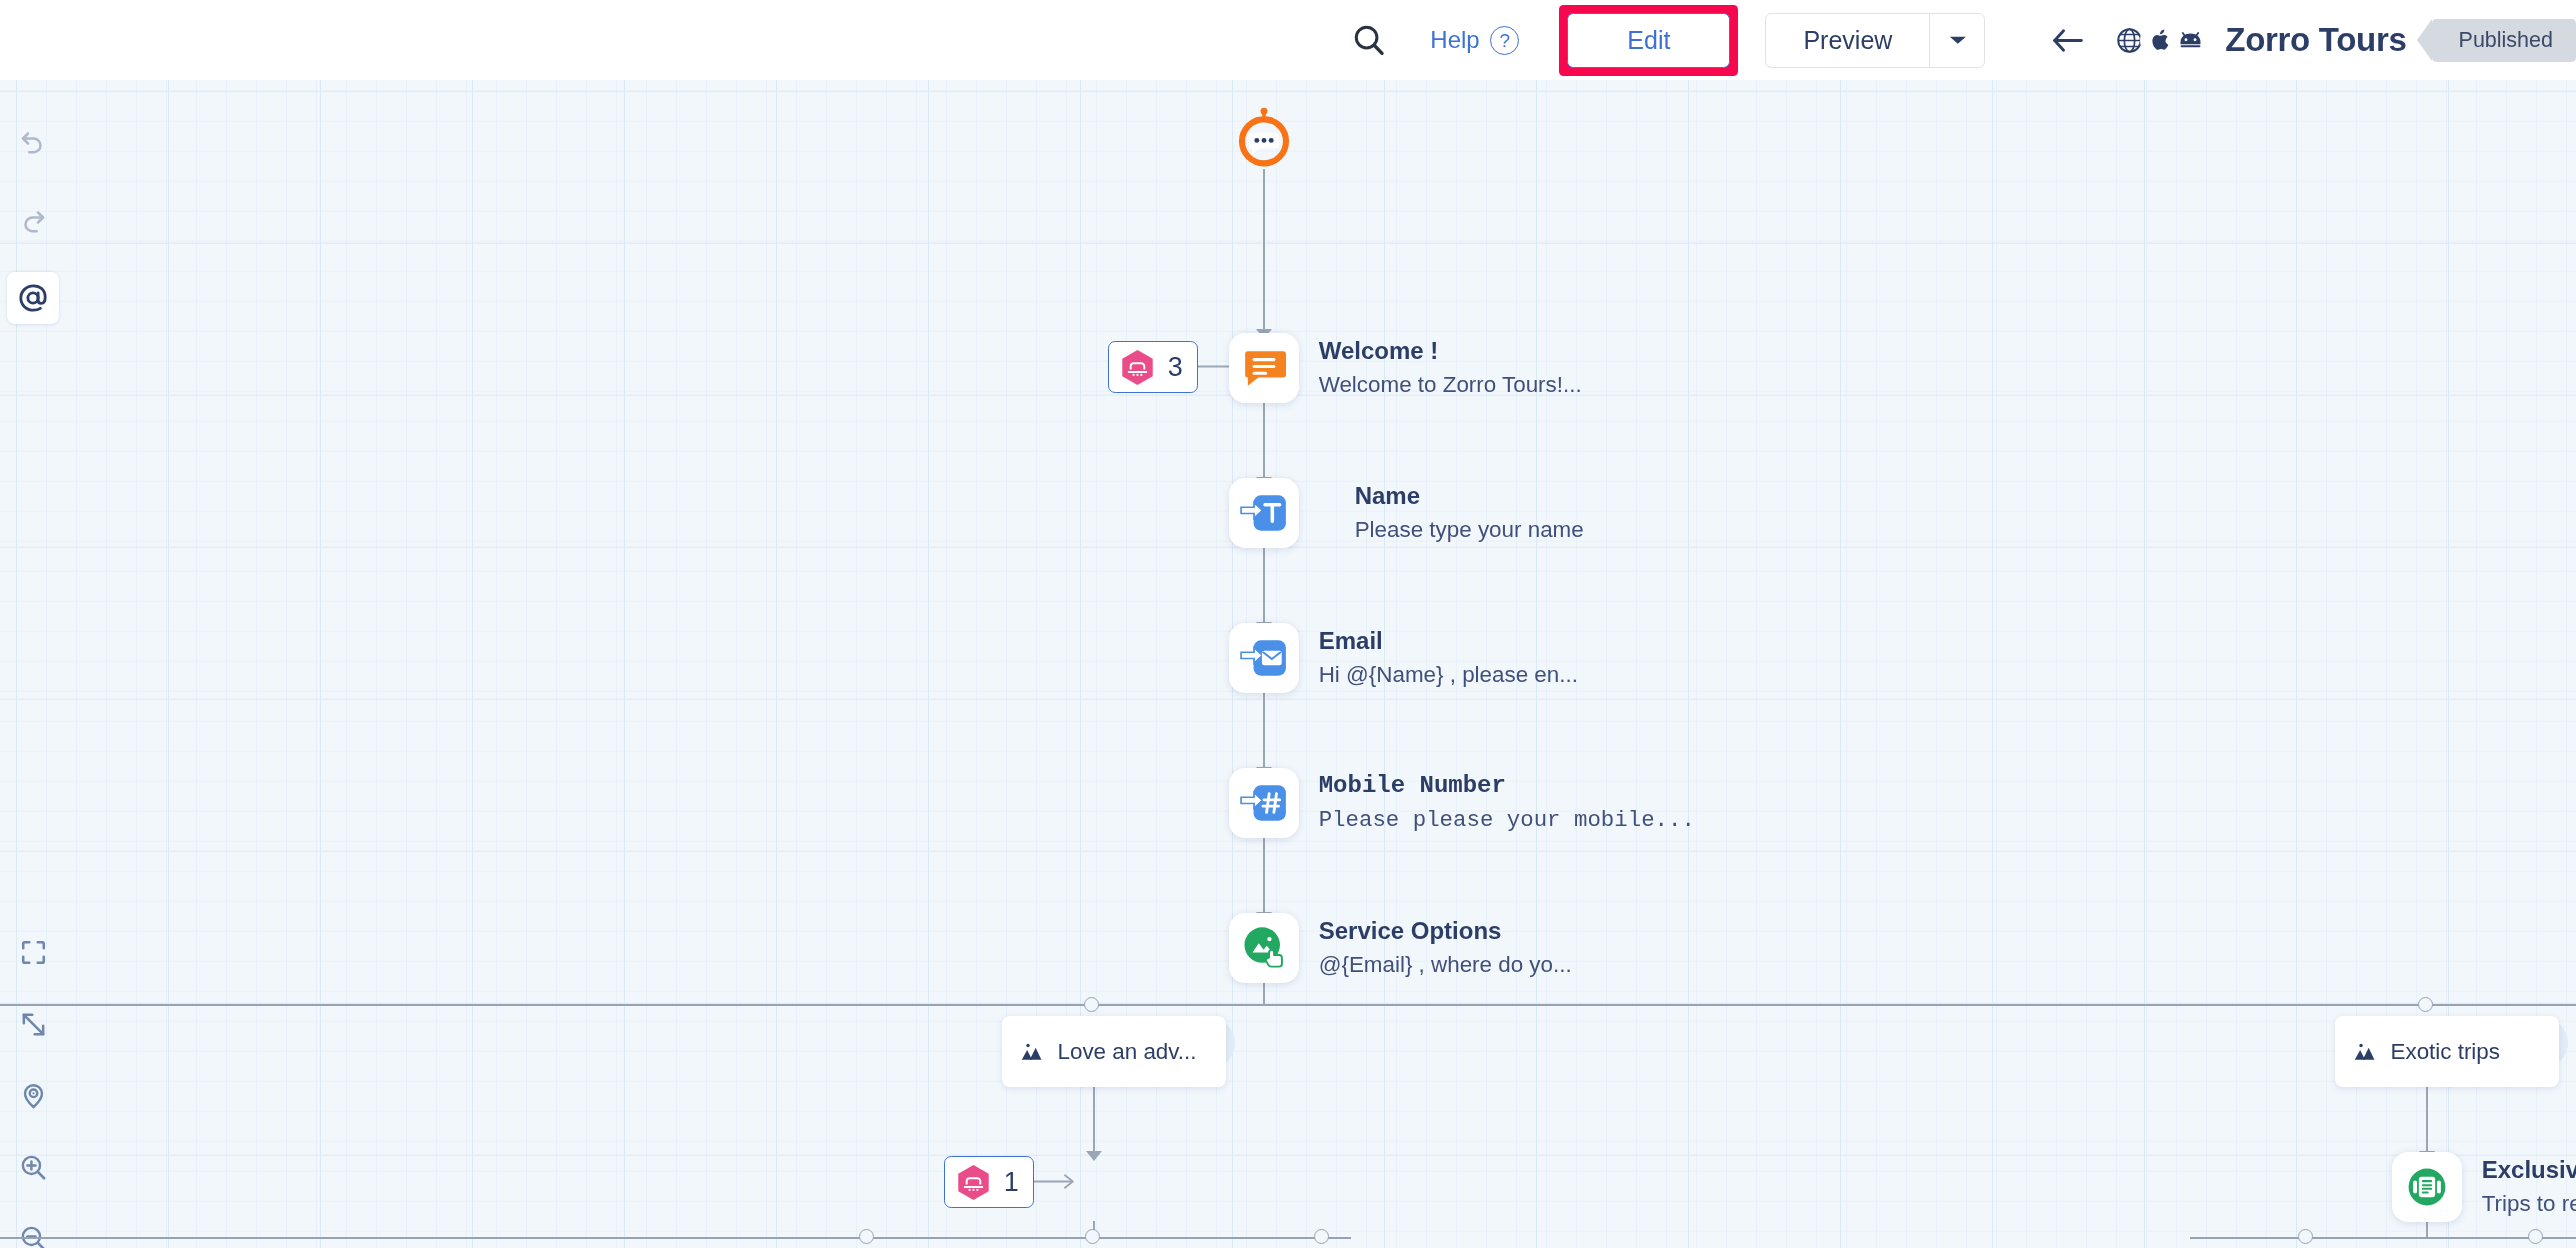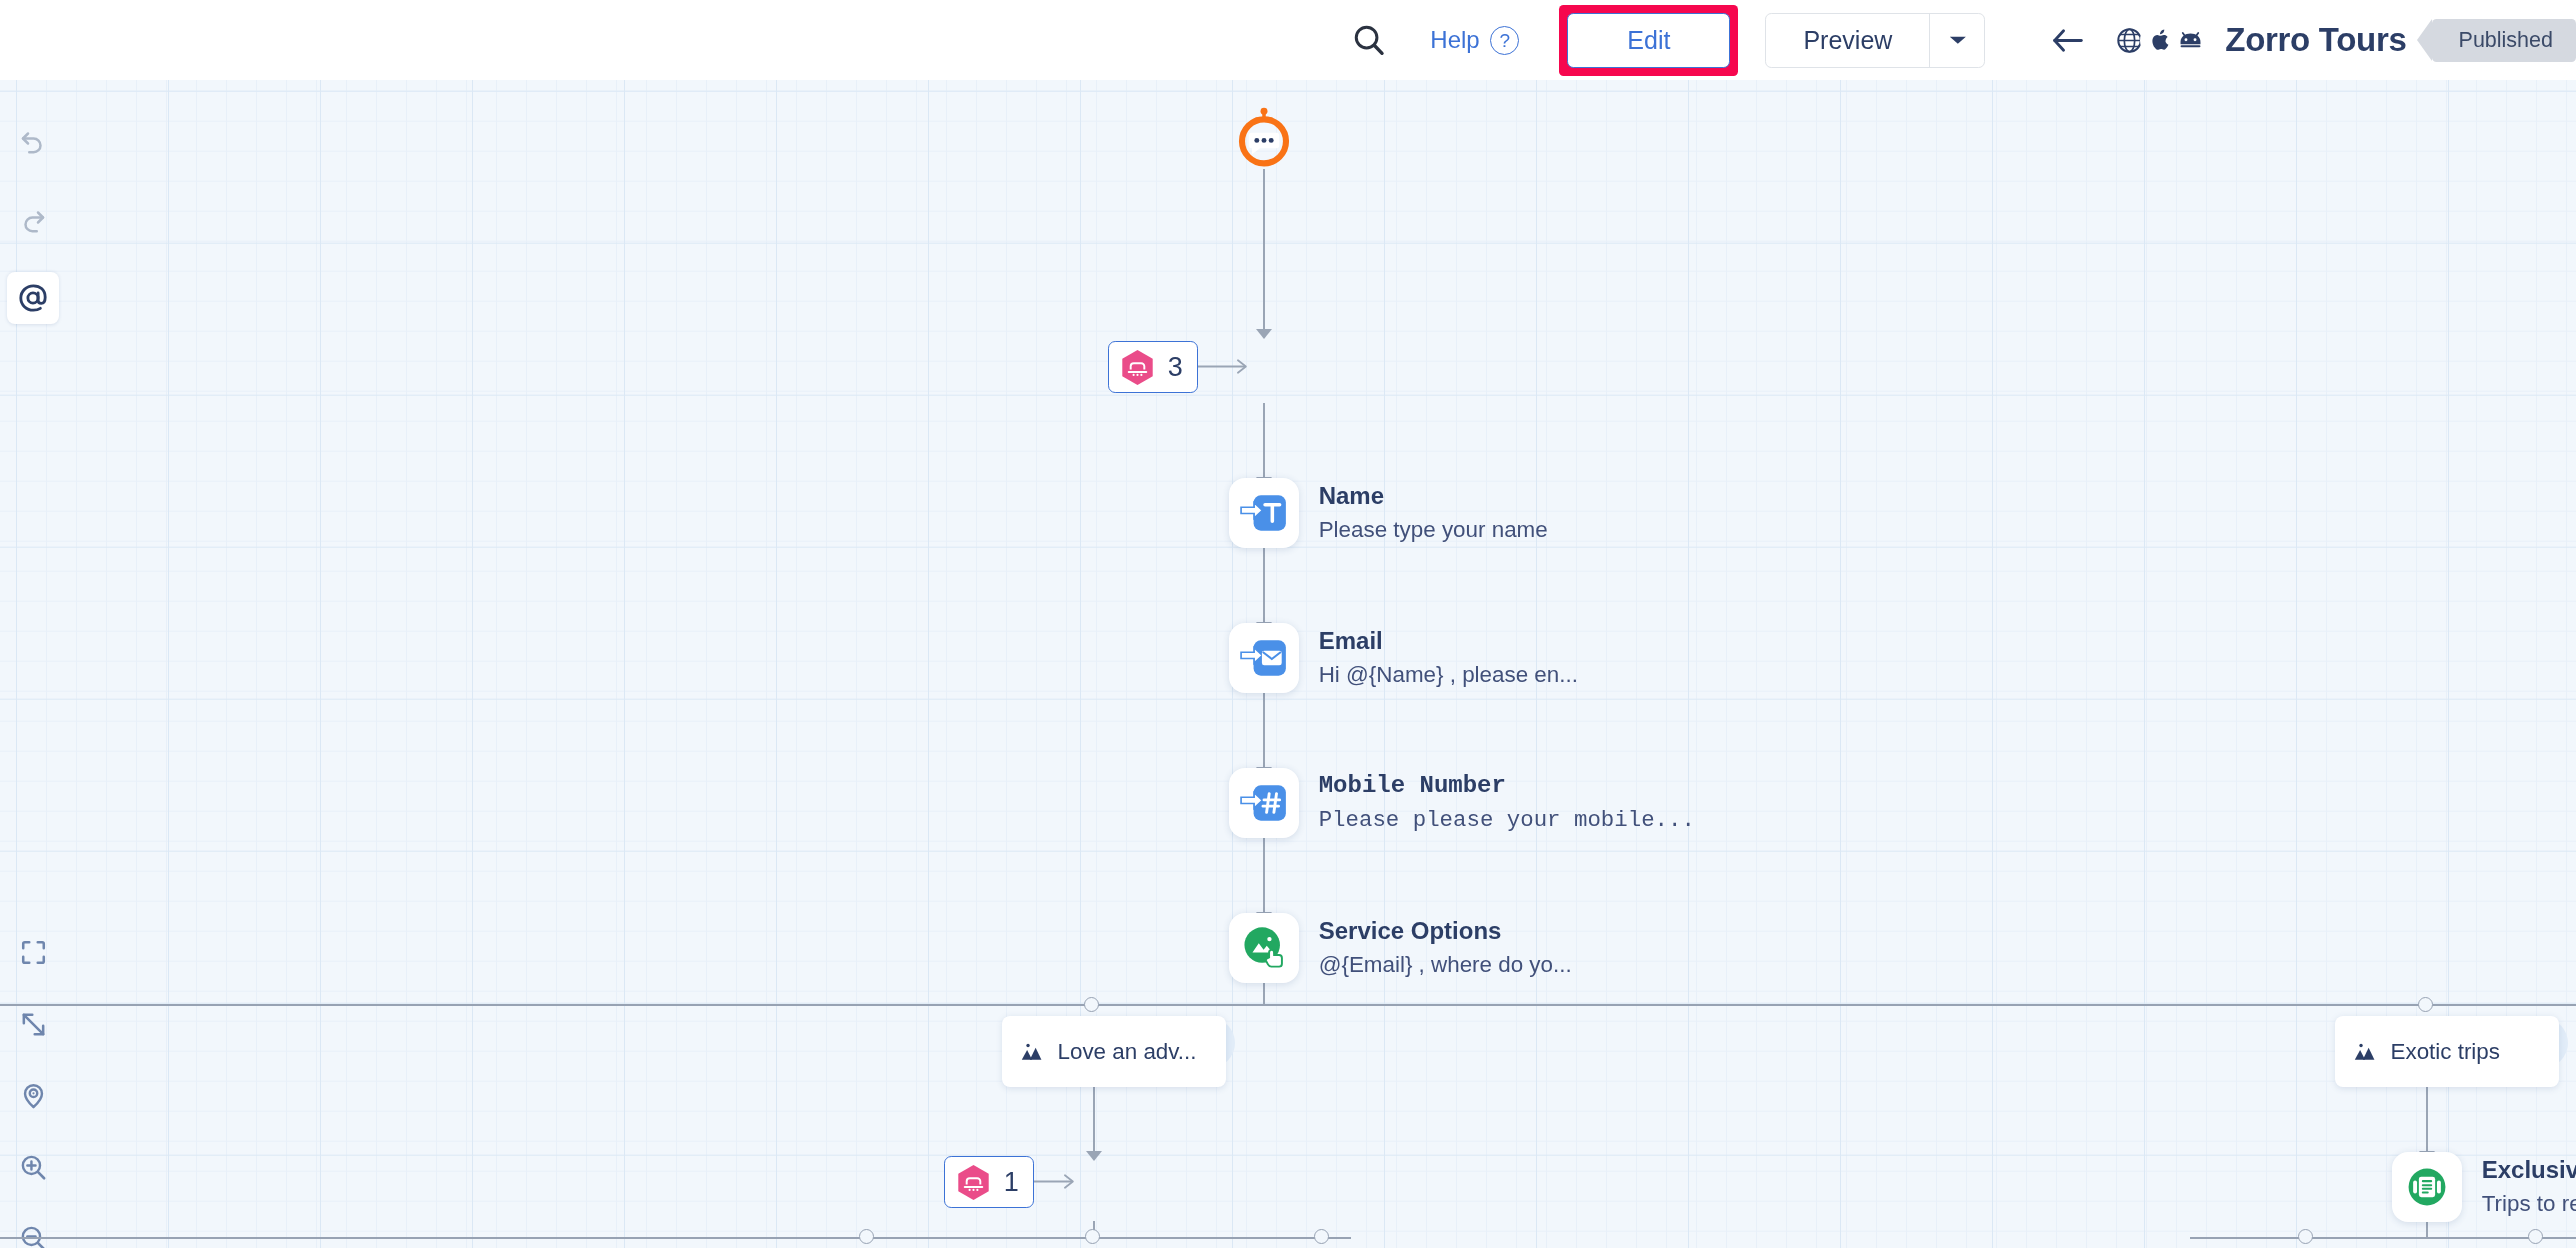--- a/index.html
+++ b/index.html
@@ -397,25 +397,39 @@
         <circle cx="20" cy="27.6" r="1.1" fill="#ffffff"></circle>
         <circle cx="24" cy="27.6" r="1.1" fill="#ffffff"></circle>
       </svg>
       <span class="count-num">3</span>
     </div>
     <svg class="badge-arrow" style="left:1190px; top:275px;" width="64" height="23" viewBox="0 0 72 26">
       <path d="M2 13 H62" stroke="#9aa5b5" stroke-width="2"></path>
       <path d="M54 6 L63 13 L54 20" fill="none" stroke="#9aa5b5" stroke-width="2" stroke-linejoin="round" stroke-linecap="round"></path>
     </svg>
 
+    <div class="node" style="left:1229px; top:253px;">
+      <div class="node-icon">
+        <svg width="50" height="50" viewBox="0 0 48 48">
+          <path d="M6 8h34a2.6 2.6 0 0 1 2.6 2.6v19.8A2.6 2.6 0 0 1 40 33H16l-10 8v-8H6a2.6 2.6 0 0 1-2.6-2.6V10.6A2.6 2.6 0 0 1 6 8z" fill="#f58220" transform="translate(2.5 0)"></path>
+          <rect x="13" y="14.5" width="22" height="2.9" rx="1.45" fill="#ffffff"></rect>
+          <rect x="13" y="21" width="22" height="2.9" rx="1.45" fill="#ffffff"></rect>
+          <rect x="13" y="27.5" width="14" height="2.9" rx="1.45" fill="#ffffff"></rect>
+        </svg>
+      </div>
+      <div class="node-text">
+        <div class="node-title">Welcome !</div>
+        <div class="node-sub">Welcome to Zorro Tours!...</div>
+      </div>
+    </div>
 
     <div class="conn-line" style="left:1263px; top:323px; height:76px;"></div>
     <div class="conn-arrow" style="left:1256px; top:397px;"></div>
 
-    <div class="node" style="left:1229px; top:398px;">
+    <div class="node" style="left:1229px; top:398px;gap:36px;">
       <div class="node-icon">
         <svg width="50" height="50" viewBox="0 0 48 48">
           <rect x="14" y="7" width="31" height="34" rx="7" fill="#4a90e8"></rect>
           <path d="M2 18.5h12.5v-4.5l8 7.5-8 7.5v-4.5H2z" fill="#ffffff" stroke="#4a90e8" stroke-width="1.6"></path>
           <path d="M25 16h14M32 16v16" stroke="#ffffff" stroke-width="3.4" stroke-linecap="round"></path>
         </svg>
       </div>
       <div class="node-text">
         <div class="node-title">Name</div>
         <div class="node-sub">Please type your name</div>

